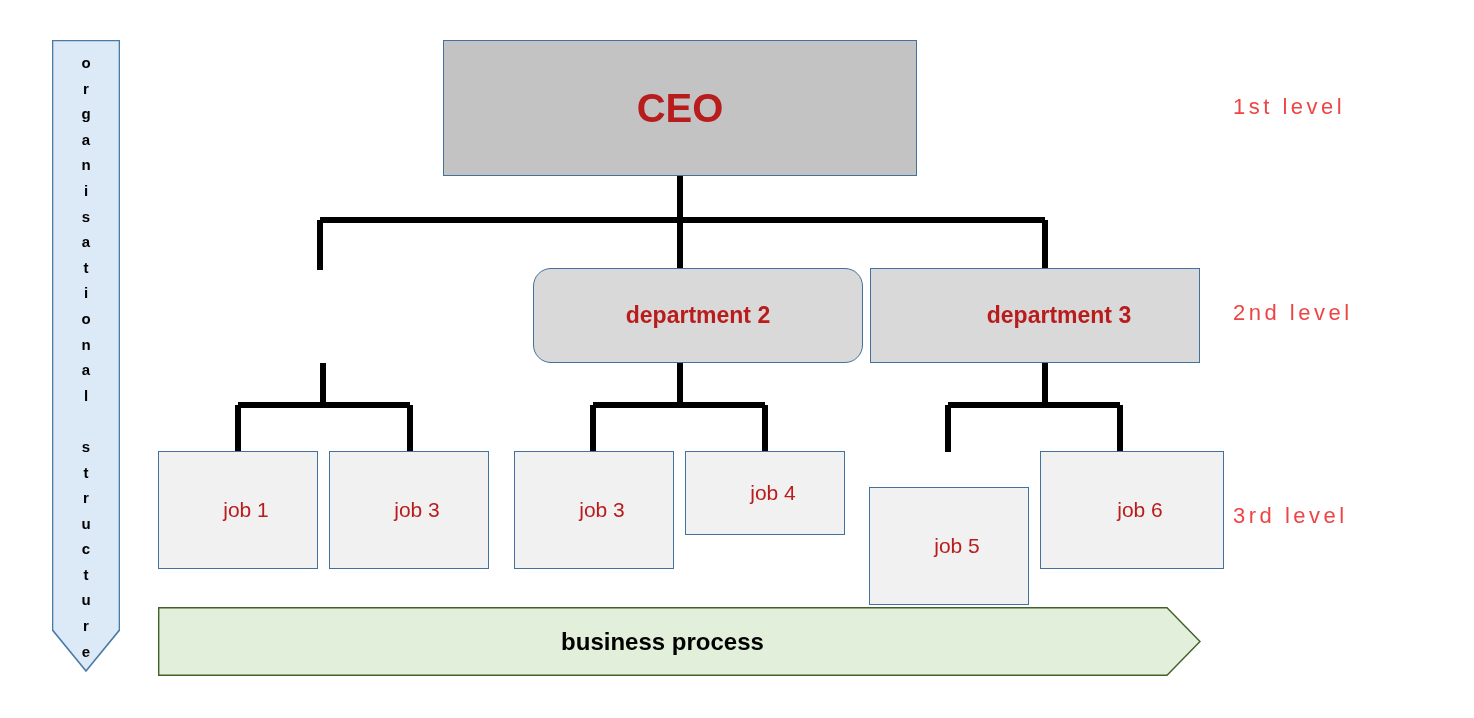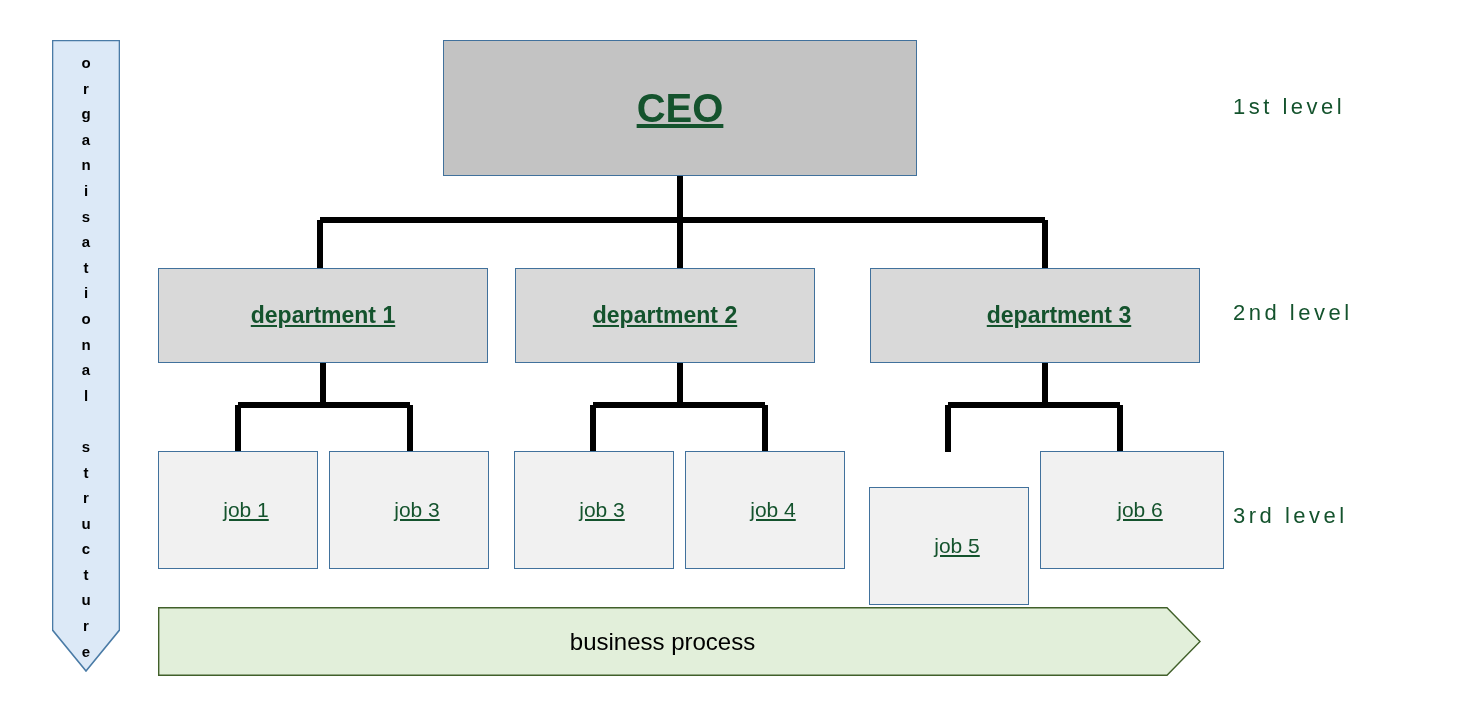--- a/index.html
+++ b/index.html
@@ -55,22 +55,21 @@
 
   
   .node {
     position: absolute;
     box-sizing: border-box;
     border: 1px solid #41719c;
     display: flex;
     align-items: center;
     justify-content: center;
     text-align: center;
-    color: #14532d;
-    text-decoration: underline;
+    color: #b91c1c;
   }
   .node-ceo {
     background: #c3c3c3;
     font-size: 40px;
     font-weight: bold;
   }
   .node-dept {
     background: #d9d9d9;
     font-size: 23px;
     font-weight: bold;
@@ -90,21 +89,21 @@
     width: 1474px;
     height: 718px;
     pointer-events: none;
   }
 
   
   .level-label {
     position: absolute;
     font-size: 22px;
     font-weight: normal;
-    color: #14532d;
+    color: #ef4444;
     letter-spacing: 3.5px;
     white-space: nowrap;
   }
 
   
   #process-arrow {
     position: absolute;
     left: 158px;
     top: 607px;
     width: 1043px;
@@ -119,21 +118,21 @@
   #process-arrow-label {
     position: absolute;
     left: 0;
     top: 0;
     width: 1009px;
     height: 70px;
     display: flex;
     align-items: center;
     justify-content: center;
     font-size: 24px;
-    font-weight: normal;
+    font-weight: bold;
     color: #000000;
   }
 </style>
 </head>
 <body>
 
 <div id="canvas">
 
   <div id="org-arrow">
     <svg viewBox="0 0 68 632" preserveAspectRatio="none">
@@ -190,40 +189,37 @@
       <path d="M948,405 L1120,405"></path>
       <path d="M948,405 L948,452"></path>
       <path d="M1120,405 L1120,452"></path>
     </g>
   </svg>
 
   <div class="node node-ceo" style="left:443px; top:40px; width:474px; height:136px;">
     <span>CEO</span>
   </div>
 
-  <div class="node node-dept" style="left:158px; top:268px; width:330px; height:95px;">
-    <span>department 1</span>
-  </div>
-  <div class="node node-dept" style="left:515px; top:268px; width:300px; height:95px;">
+  <div class="node node-dept" style="left:533px; top:268px; width:330px; height:95px;border-radius:18px;">
     <span>department 2</span>
   </div>
   <div class="node node-dept" style="left:870px; top:268px; width:330px; height:95px;padding-left:48px;">
     <span>department 3</span>
   </div>
 
   <div class="node node-job" style="left:158px; top:451px; width:160px; height:118px;">
     <span>job 1</span>
   </div>
   <div class="node node-job" style="left:329px; top:451px; width:160px; height:118px;">
     <span>job 3</span>
   </div>
   <div class="node node-job" style="left:514px; top:451px; width:160px; height:118px;">
     <span>job 3</span>
   </div>
-  <div class="node node-job" style="left:685px; top:451px; width:160px; height:118px;text-align:center;">
+  <div class="node node-job" style="left:685px; top:451px; width:160px; height:84px;text-align:center;">
     <span>job 4</span>
   </div>
   <div class="node node-job" style="left:869px; top:451px; width:160px; height:118px;margin-top:36px;">
     <span>job 5</span>
   </div>
   <div class="node node-job" style="left:1040px; top:451px; width:184px; height:118px;">
     <span>job 6</span>
   </div>
 
   <div class="level-label" style="left:1233px; top:94px;">1st level</div>

